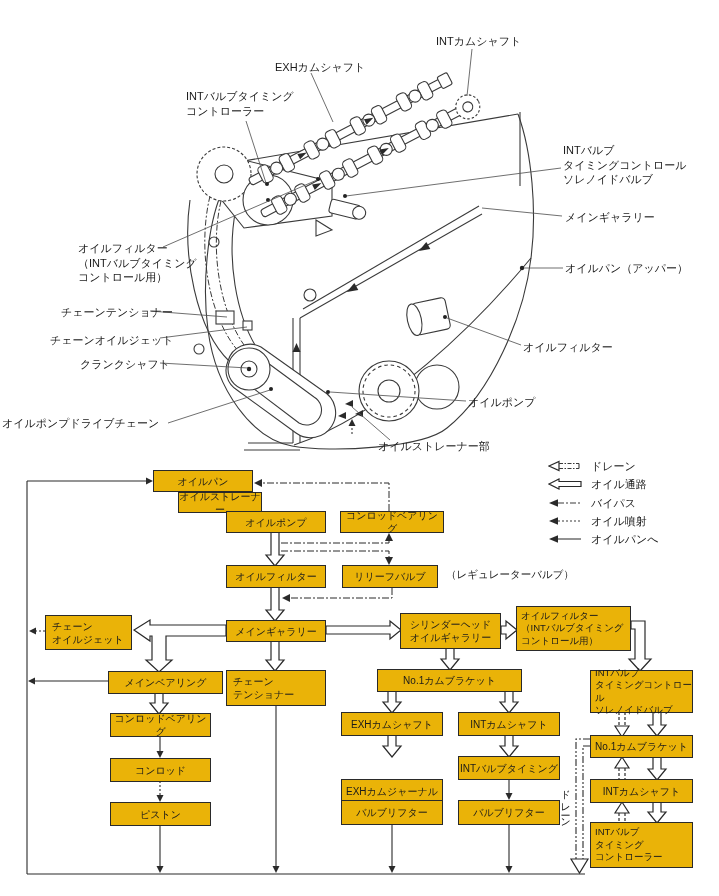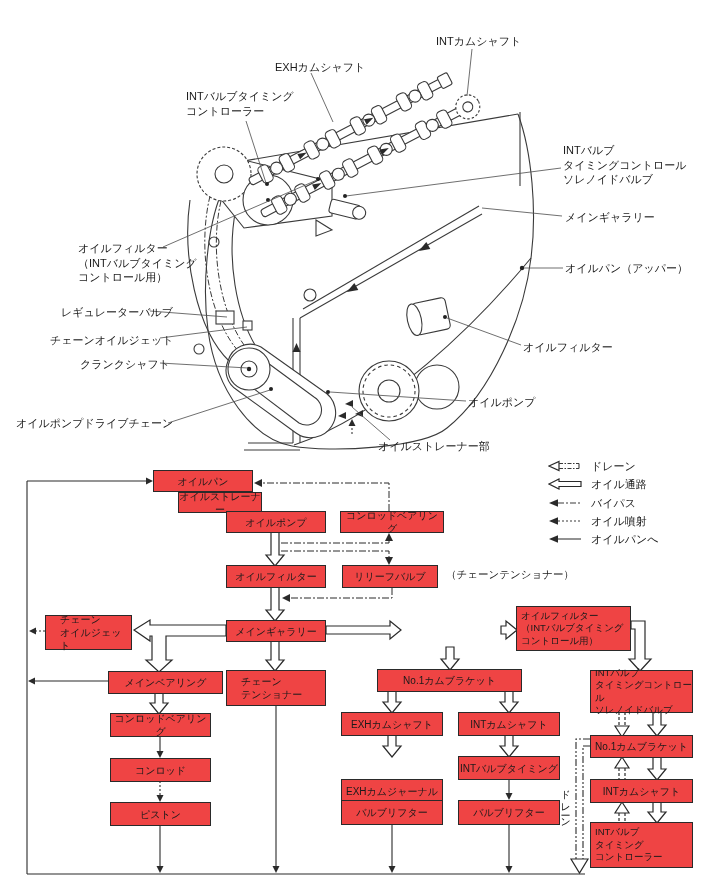--- a/index.html
+++ b/index.html
@@ -11,24 +11,24 @@
   .dashchain{fill:none;stroke:#3a3a3a;stroke-width:1;stroke-dasharray:6 2 2 2;}
   .leader{stroke:#555;stroke-width:.85;fill:none;}
   .dot{fill:#222;}
   .hollow{fill:#fff;stroke:#2a2a2a;stroke-width:1.2;}
   .ddash{stroke:#2a2a2a;stroke-width:1.2;stroke-dasharray:3 2;}
   .ddash2{fill:none;stroke:#2a2a2a;stroke-width:1.1;stroke-dasharray:7 2 2 2 2 2;}
   .thin{stroke:#2a2a2a;stroke-width:1.1;}
   .solidhead{fill:#2a2a2a;stroke:none;}
   .bypass{fill:none;stroke:#2a2a2a;stroke-width:1;stroke-dasharray:7 2 2 2;}
   .lbl{position:absolute;z-index:4;font-size:11px;line-height:1.32;white-space:pre-line;}
-  .fbox{position:absolute;z-index:3;border:1.4px solid #2a2a2a;background:#ef4444;box-sizing:border-box;
+  .fbox{position:absolute;z-index:3;border:1.4px solid #2a2a2a;background:#eab308;box-sizing:border-box;
         font-size:10px;line-height:1.3;display:flex;align-items:center;justify-content:center;
         text-align:center;white-space:pre-line;}
-  .fbox.left{justify-content:flex-start;text-align:left;padding-left:14px;}
+  .fbox.left{justify-content:flex-start;text-align:left;padding-left:6px;}
   .fbox.small{font-size:9.5px;padding-left:4px;}
   .leg{position:absolute;z-index:4;display:flex;align-items:center;height:14px;}
   .leg span{font-size:11px;margin-left:7px;}
   .vtext{position:absolute;z-index:4;writing-mode:vertical-rl;text-orientation:upright;
          font-size:10px;letter-spacing:2px;}
   .note{position:absolute;z-index:4;font-size:10.5px;}
 </style>
 </head>
 <body>
 
@@ -236,24 +236,24 @@
   <div class="lbl" style="left:275px;top:60px">EXHカムシャフト</div>
   <div class="lbl" style="left:436px;top:34px">INTカムシャフト</div>
   <div class="lbl" style="left:563px;top:143px">INTバルブ
 タイミングコントロール
 ソレノイドバルブ</div>
   <div class="lbl" style="left:565px;top:210px">メインギャラリー</div>
   <div class="lbl" style="left:565px;top:261px">オイルパン（アッパー）</div>
   <div class="lbl" style="left:78px;top:241px">オイルフィルター
 （INTバルブタイミング
 コントロール用）</div>
-  <div class="lbl" style="left:61px;top:305px">レギュレーターバルブ</div>
+  <div class="lbl" style="left:61px;top:305px">チェーンテンショナー</div>
   <div class="lbl" style="left:50px;top:333px">チェーンオイルジェット</div>
   <div class="lbl" style="left:80px;top:357px">クランクシャフト</div>
-  <div class="lbl" style="left:16px;top:416px">オイルポンプドライブチェーン</div>
+  <div class="lbl" style="left:2px;top:416px">オイルポンプドライブチェーン</div>
   <div class="lbl" style="left:523px;top:340px">オイルフィルター</div>
   <div class="lbl" style="left:468px;top:395px">オイルポンプ</div>
   <div class="lbl" style="left:378px;top:439px">オイルストレーナー部</div>
 
   <div class="leg" style="left:548px;top:459px">
     <svg width="36" height="14">
       <polygon class="hollow" points="1,7 11,2.5 11,11.5"></polygon>
       <line class="ln" x1="11" y1="4.5" x2="31" y2="4.5" stroke-dasharray="4 1.5 1.5 1.5"></line>
       <line class="ln" x1="11" y1="9.5" x2="31" y2="9.5" stroke-dasharray="4 1.5 1.5 1.5"></line>
       <line class="ln" x1="31" y1="4.5" x2="31" y2="9.5"></line>
@@ -296,35 +296,37 @@
   <div class="fbox" style="left:342px;top:565px;width:96px;height:23px">リリーフバルブ</div>
   <div class="fbox" style="left:226px;top:620px;width:100px;height:22px">メインギャラリー</div>
   <div class="fbox left" style="left:45px;top:615px;width:87px;height:35px">チェーン
 オイルジェット</div>
   <div class="fbox" style="left:108px;top:671px;width:115px;height:23px">メインベアリング</div>
   <div class="fbox left" style="left:226px;top:670px;width:100px;height:36px">チェーン
 テンショナー</div>
   <div class="fbox" style="left:110px;top:713px;width:101px;height:24px">コンロッドベアリング</div>
   <div class="fbox" style="left:110px;top:758px;width:101px;height:24px">コンロッド</div>
   <div class="fbox" style="left:110px;top:802px;width:101px;height:24px">ピストン</div>
+  <div class="fbox" style="left:400px;top:613px;width:101px;height:36px">シリンダーヘッド
+オイルギャラリー</div>
   <div class="fbox left small" style="left:516px;top:606px;width:115px;height:45px">オイルフィルター
 （INTバルブタイミング
 コントロール用）</div>
   <div class="fbox" style="left:377px;top:669px;width:145px;height:23px">No.1カムブラケット</div>
   <div class="fbox" style="left:341px;top:712px;width:102px;height:24px">EXHカムシャフト</div>
   <div class="fbox" style="left:458px;top:712px;width:102px;height:24px">INTカムシャフト</div>
   <div class="fbox" style="left:341px;top:779px;width:102px;height:24px">EXHカムジャーナル</div>
   <div class="fbox" style="left:458px;top:756px;width:102px;height:24px">INTバルブタイミング</div>
   <div class="fbox" style="left:341px;top:800px;width:102px;height:25px">バルブリフター</div>
   <div class="fbox" style="left:458px;top:800px;width:102px;height:25px">バルブリフター</div>
   <div class="fbox left small" style="left:590px;top:670px;width:103px;height:43px">INTバルブ
 タイミングコントロール
 ソレノイドバルブ</div>
   <div class="fbox" style="left:590px;top:735px;width:103px;height:23px">No.1カムブラケット</div>
   <div class="fbox" style="left:590px;top:779px;width:103px;height:24px">INTカムシャフト</div>
   <div class="fbox left small" style="left:590px;top:822px;width:103px;height:46px">INTバルブ
 タイミング
 コントローラー</div>
 
-  <div class="note" style="left:446px;top:568px">（チェーンテンショナー）</div>
+  <div class="note" style="left:446px;top:568px">（レギュレーターバルブ）</div>
   <div class="vtext" style="left:558px;top:783px">ドレーン</div>
 
 </div>
 
 </body></html>

